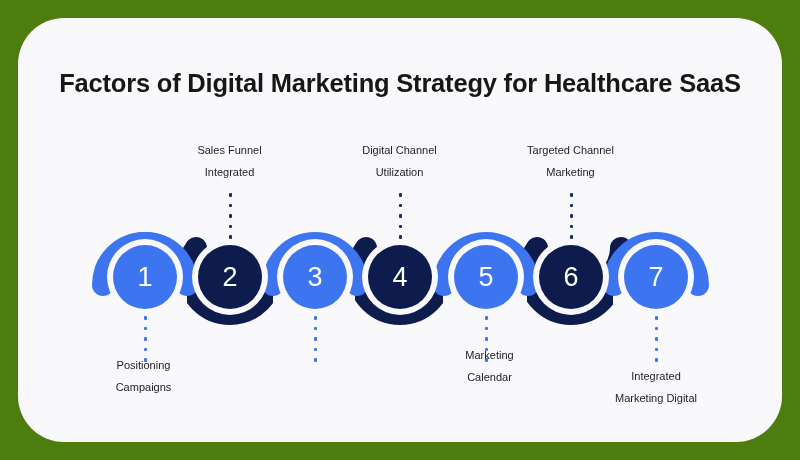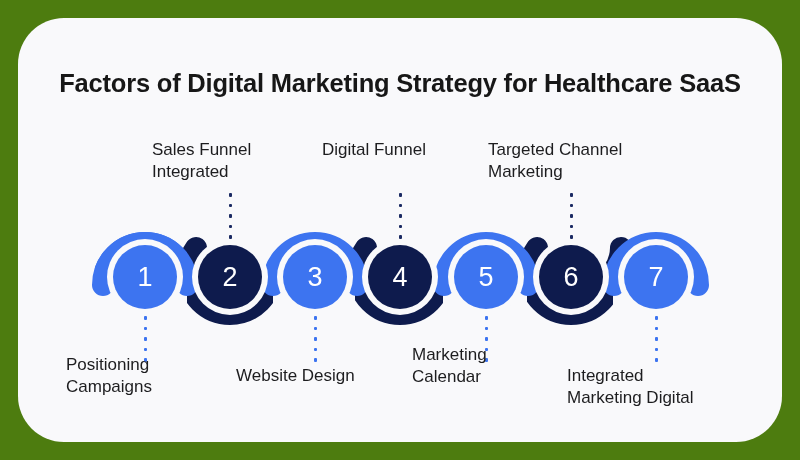--- a/index.html
+++ b/index.html
@@ -68,21 +68,22 @@
   .node-ring {
     position: absolute;
     width: 76px;
     height: 76px;
     border-radius: 50%;
     background: #f9f9fb;
     z-index: 5;
   }
   .label {
     position: absolute;
-    font-size: 17px;
+    text-align: center;
+    font-size: 11px;
     line-height: 22px;
     color: #1d1d1f;
     font-family: "Liberation Sans", sans-serif;
     z-index: 7;
   }
   .dots {
     position: absolute;
     display: flex;
     flex-direction: column;
     align-items: center;
@@ -222,37 +223,35 @@
       <i></i>
       <i></i>
       <i></i>
       <i></i>
   </div>
 
   <div class="label" style="left:66px; top:354px; width:155px;">
     <div>Positioning</div>
     <div>Campaigns</div>
   </div>
-  <div class="label" style="left:236px; top:365px; width:155px;">
-    <div>Website Design</div>
-  </div>
   <div class="label" style="left:412px; top:344px; width:155px;">
     <div>Marketing</div>
     <div>Calendar</div>
   </div>
   <div class="label" style="left:567px; top:365px; width:178px;">
     <div>Integrated</div>
     <div>Marketing Digital</div>
   </div>
 
   <div class="label" style="left:152px; top:139px; width:155px;">
     <div>Sales Funnel</div>
     <div>Integrated</div>
   </div>
   <div class="label" style="left:322px; top:139px; width:155px;">
-    <div>Digital Funnel</div>
+    <div>Digital Channel</div>
+    <div>Utilization</div>
   </div>
   <div class="label" style="left:488px; top:139px; width:165px;">
     <div>Targeted Channel</div>
     <div>Marketing</div>
   </div>
 
 </div>
 
 </body></html>

